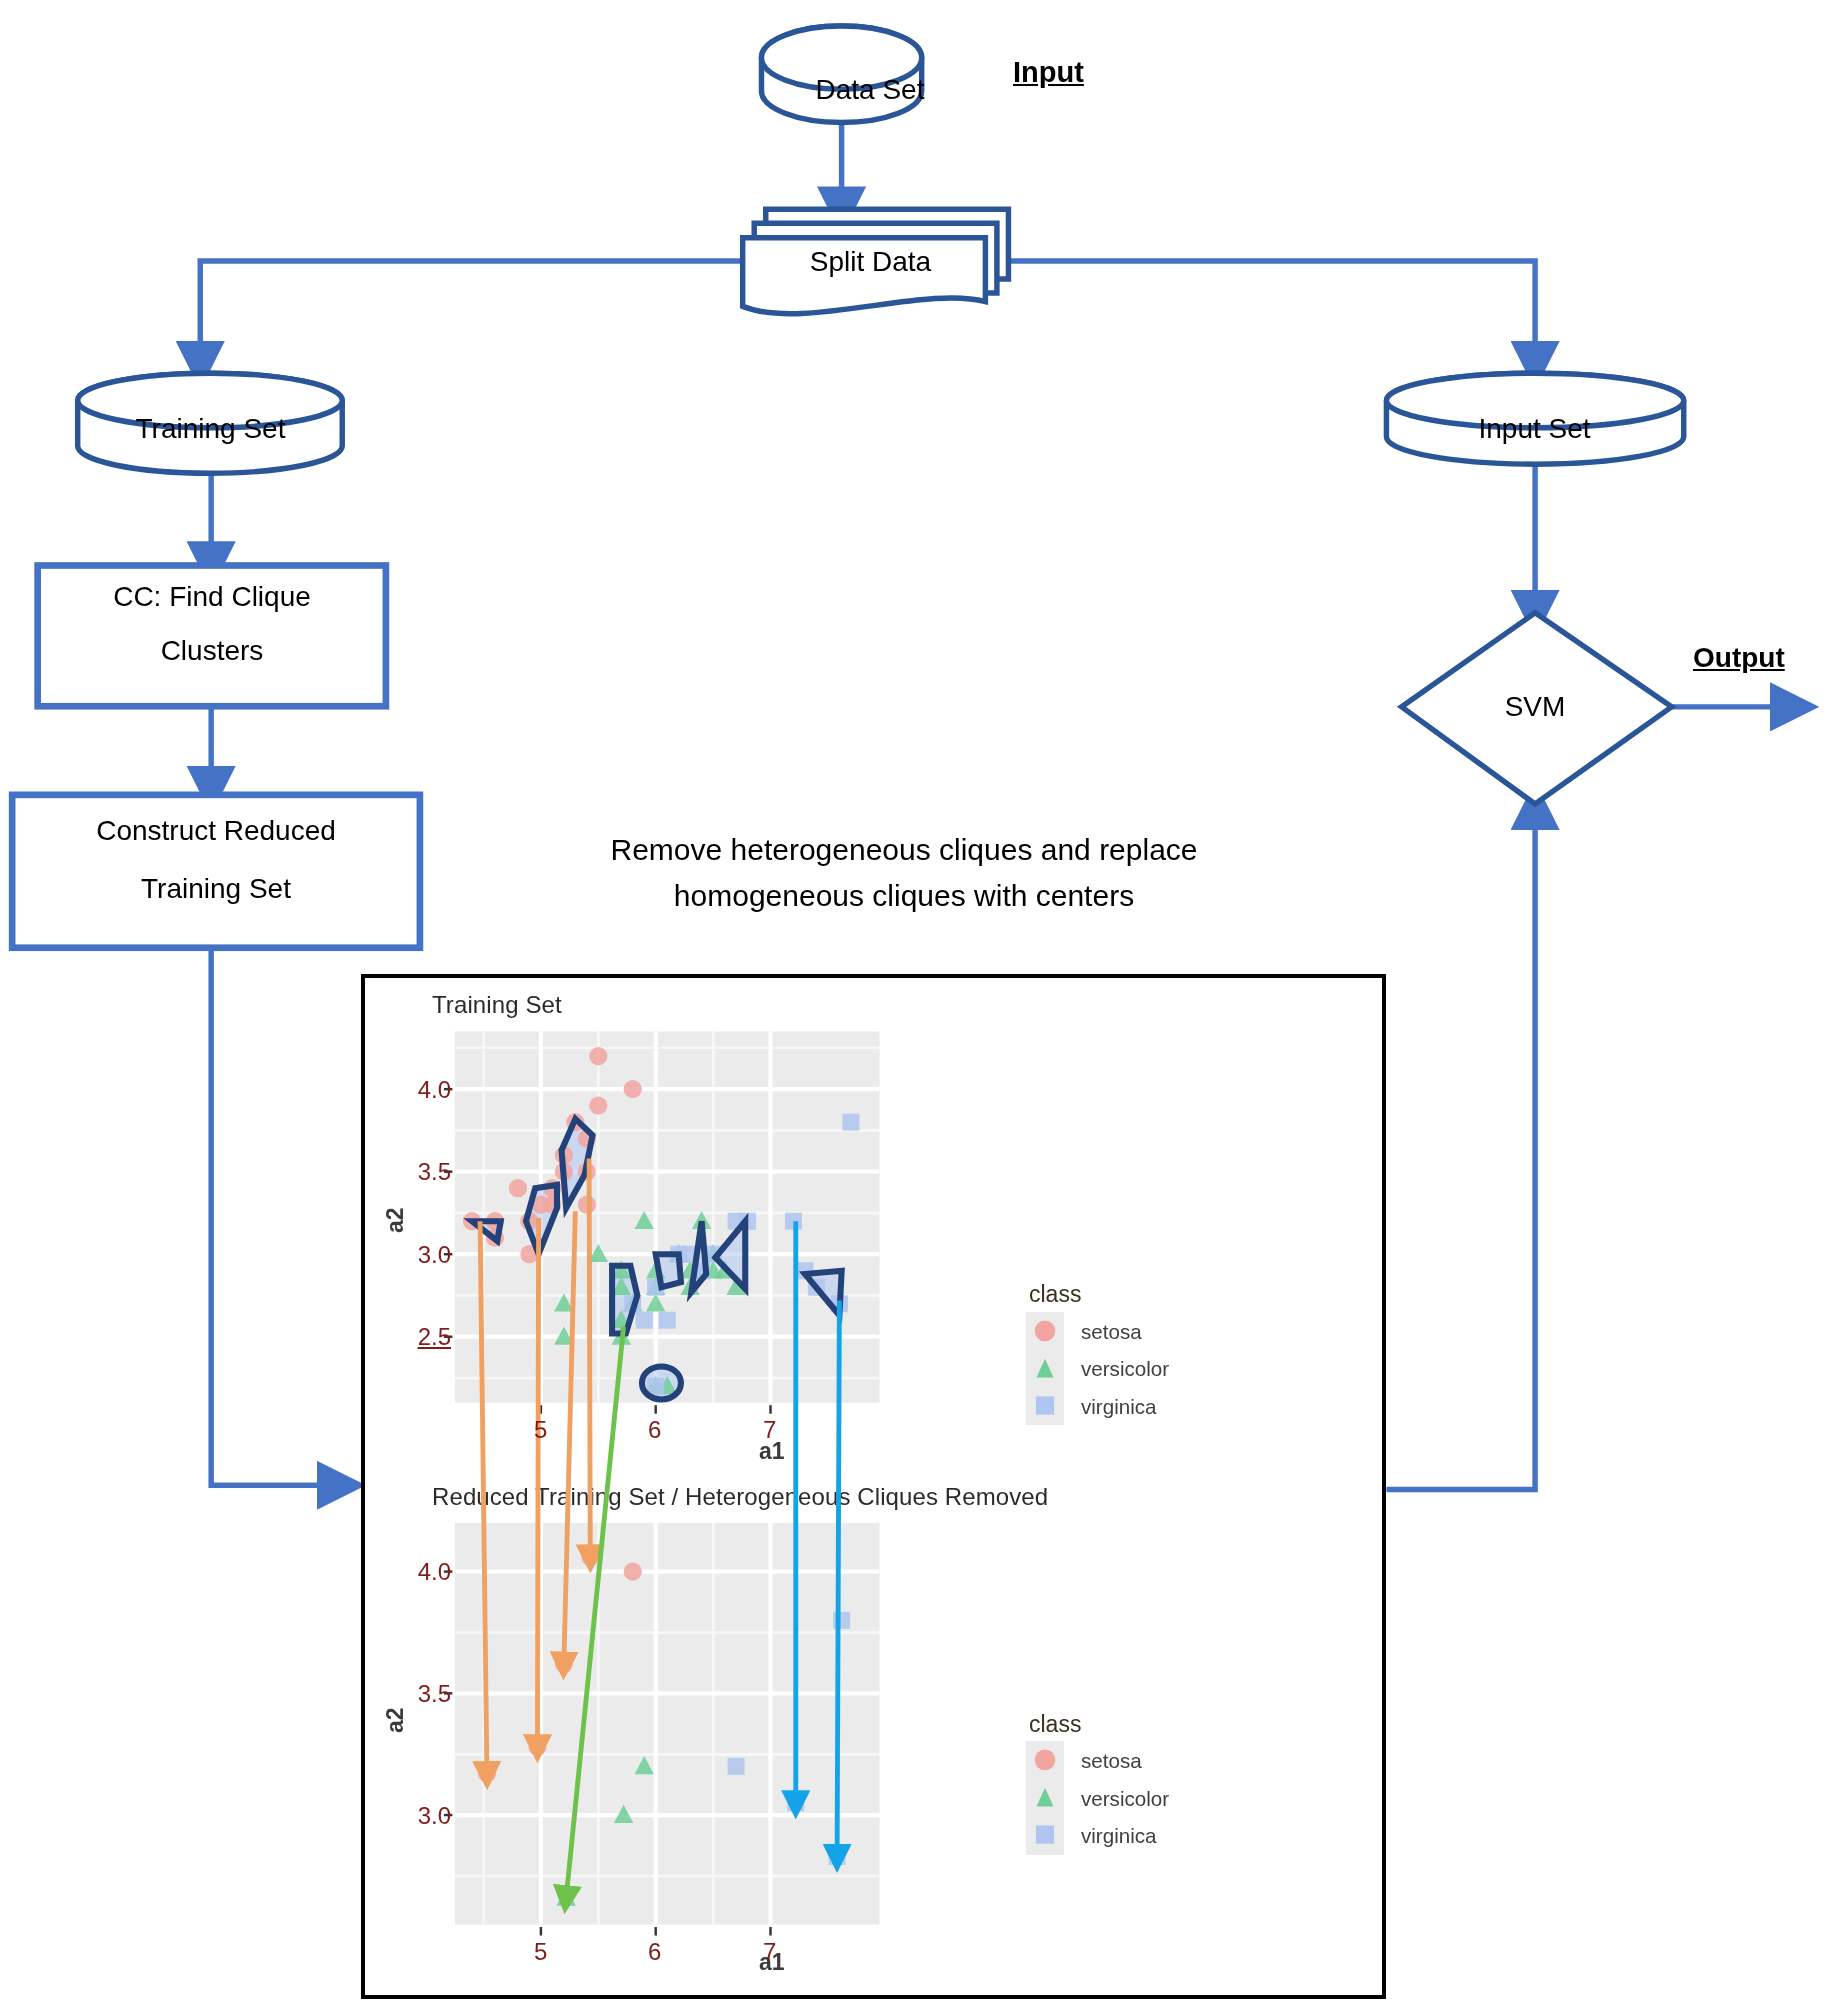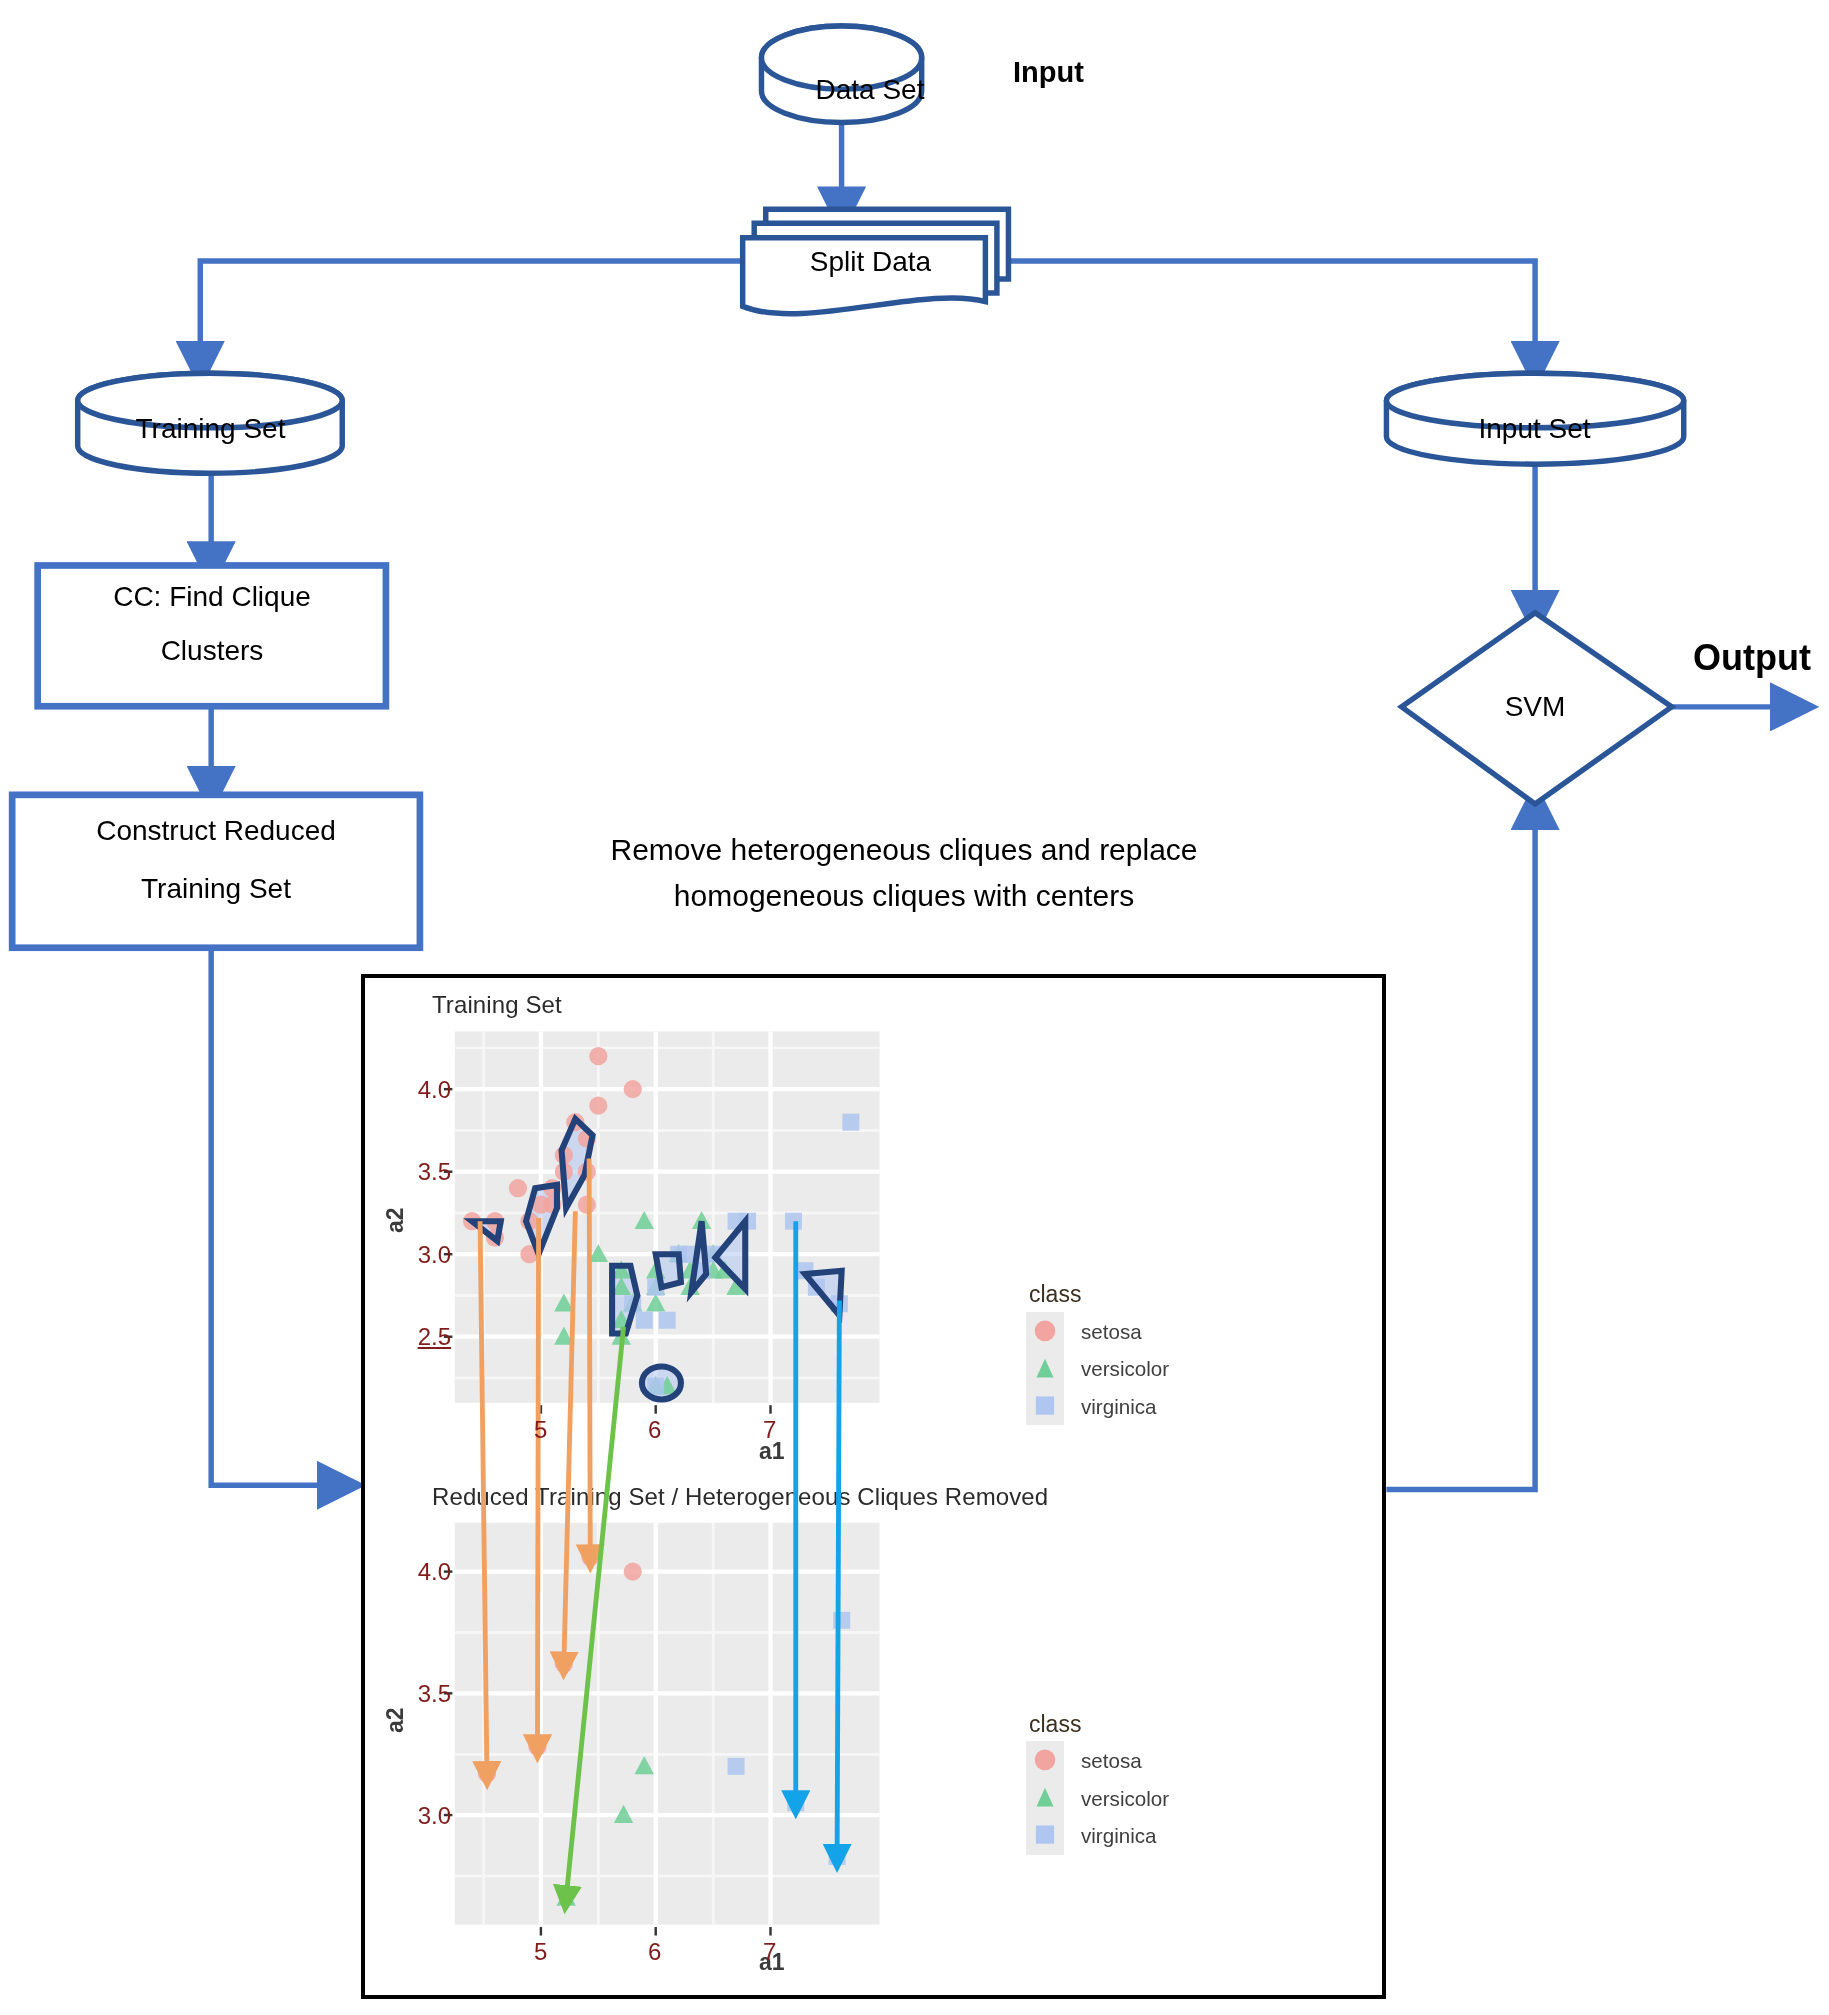--- a/index.html
+++ b/index.html
@@ -2,21 +2,21 @@
 <html style="font-size:9.7px"><head>
 <meta charset="utf-8">
 <style>
   html,body{margin:0;padding:0;background:#ffffff;}
   body{width:1830px;height:2015px;position:relative;
        font-family:"Liberation Sans", sans-serif;color:#000;}
   svg{display:block;}
   #flow-svg{position:absolute;left:0;top:0;width:1830px;height:2015px;pointer-events:none;}
   .node-label{position:absolute;display:flex;align-items:center;justify-content:center;
               text-align:center;line-height:1.22;}
-  .bold-label{font-weight:bold;}
+  .bold-label{font-weight:bold;text-decoration:underline;}
   .panel{position:absolute;left:361px;top:974px;width:1025px;height:1025px;
          border:4.2px solid #000;background:#fff;box-sizing:border-box;}
   .plot-title{position:absolute;font-size:24px;color:#2b2b2b;letter-spacing:0.1px;}
   .axis-lab{position:absolute;font-size:24px;color:#7f1d1d;}
   .axis-name{position:absolute;font-size:23px;color:#3b3b3b;font-weight:600;}
   .axis-name.rot{transform:rotate(-90deg);transform-origin:left top;}
   .legend-title{position:absolute;font-size:23px;color:#3a3020;}
   .legend-lab{position:absolute;font-size:20.6px;color:#404040;}
   .legend-key{position:absolute;background:#ebebeb;}
 </style>
@@ -99,21 +99,21 @@
 <div class="node-label" style="left:1386px;top:408px;width:297px;height:42px;font-size:28px;">Input Set</div>
 
 <div class="node-label" style="left:38px;top:582px;width:348px;height:30px;font-size:28px;">CC: Find Clique</div>
 <div class="node-label" style="left:38px;top:636px;width:348px;height:30px;font-size:28px;">Clusters</div>
 
 <div class="node-label" style="left:12px;top:816px;width:408px;height:30px;font-size:28px;">Construct Reduced</div>
 <div class="node-label" style="left:12px;top:874px;width:408px;height:30px;font-size:28px;">Training Set</div>
 
 <div class="node-label" style="left:1456px;top:689px;width:158px;height:36px;font-size:28px;">SVM</div>
 
-<div class="node-label bold-label" style="left:1693px;top:640px;width:137px;height:36px;font-size:36px;justify-content:flex-start;">Output</div>
+<div class="node-label bold-label" style="left:1693px;top:640px;width:137px;height:36px;font-size:28px;justify-content:flex-start;">Output</div>
 
 <div class="node-label" style="left:473px;top:834px;width:862px;height:33px;font-size:30px;">Remove heterogeneous cliques and replace</div>
 <div class="node-label" style="left:473px;top:880px;width:862px;height:33px;font-size:30px;">homogeneous cliques with centers</div>
 
 <div class="panel">
 
   <div class="plot-title" style="left:67px;top:13.3px;">Training Set</div>
   <div class="plot-title" style="left:67px;top:505px;">Reduced Training Set / Heterogeneous Cliques Removed</div>
 
   <div class="axis-name rot" style="left:17px;top:255px;">a2</div>

